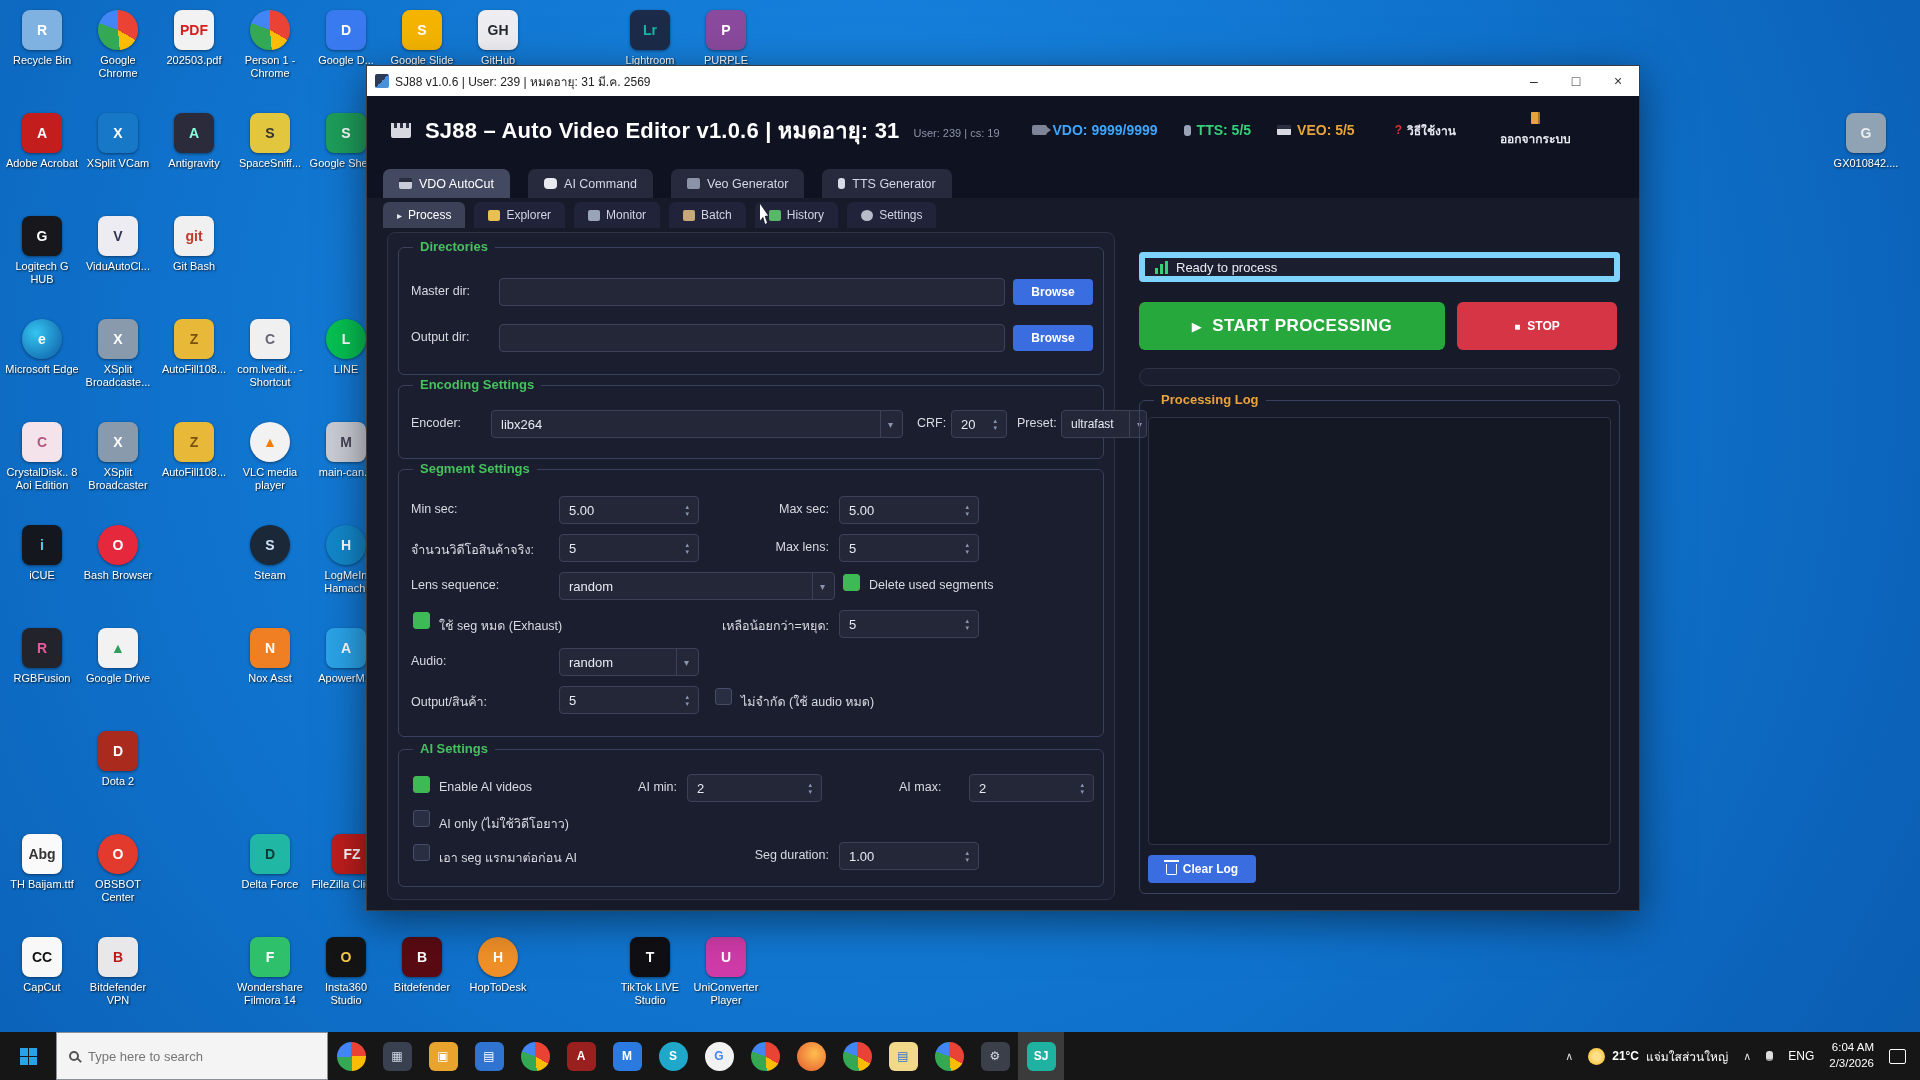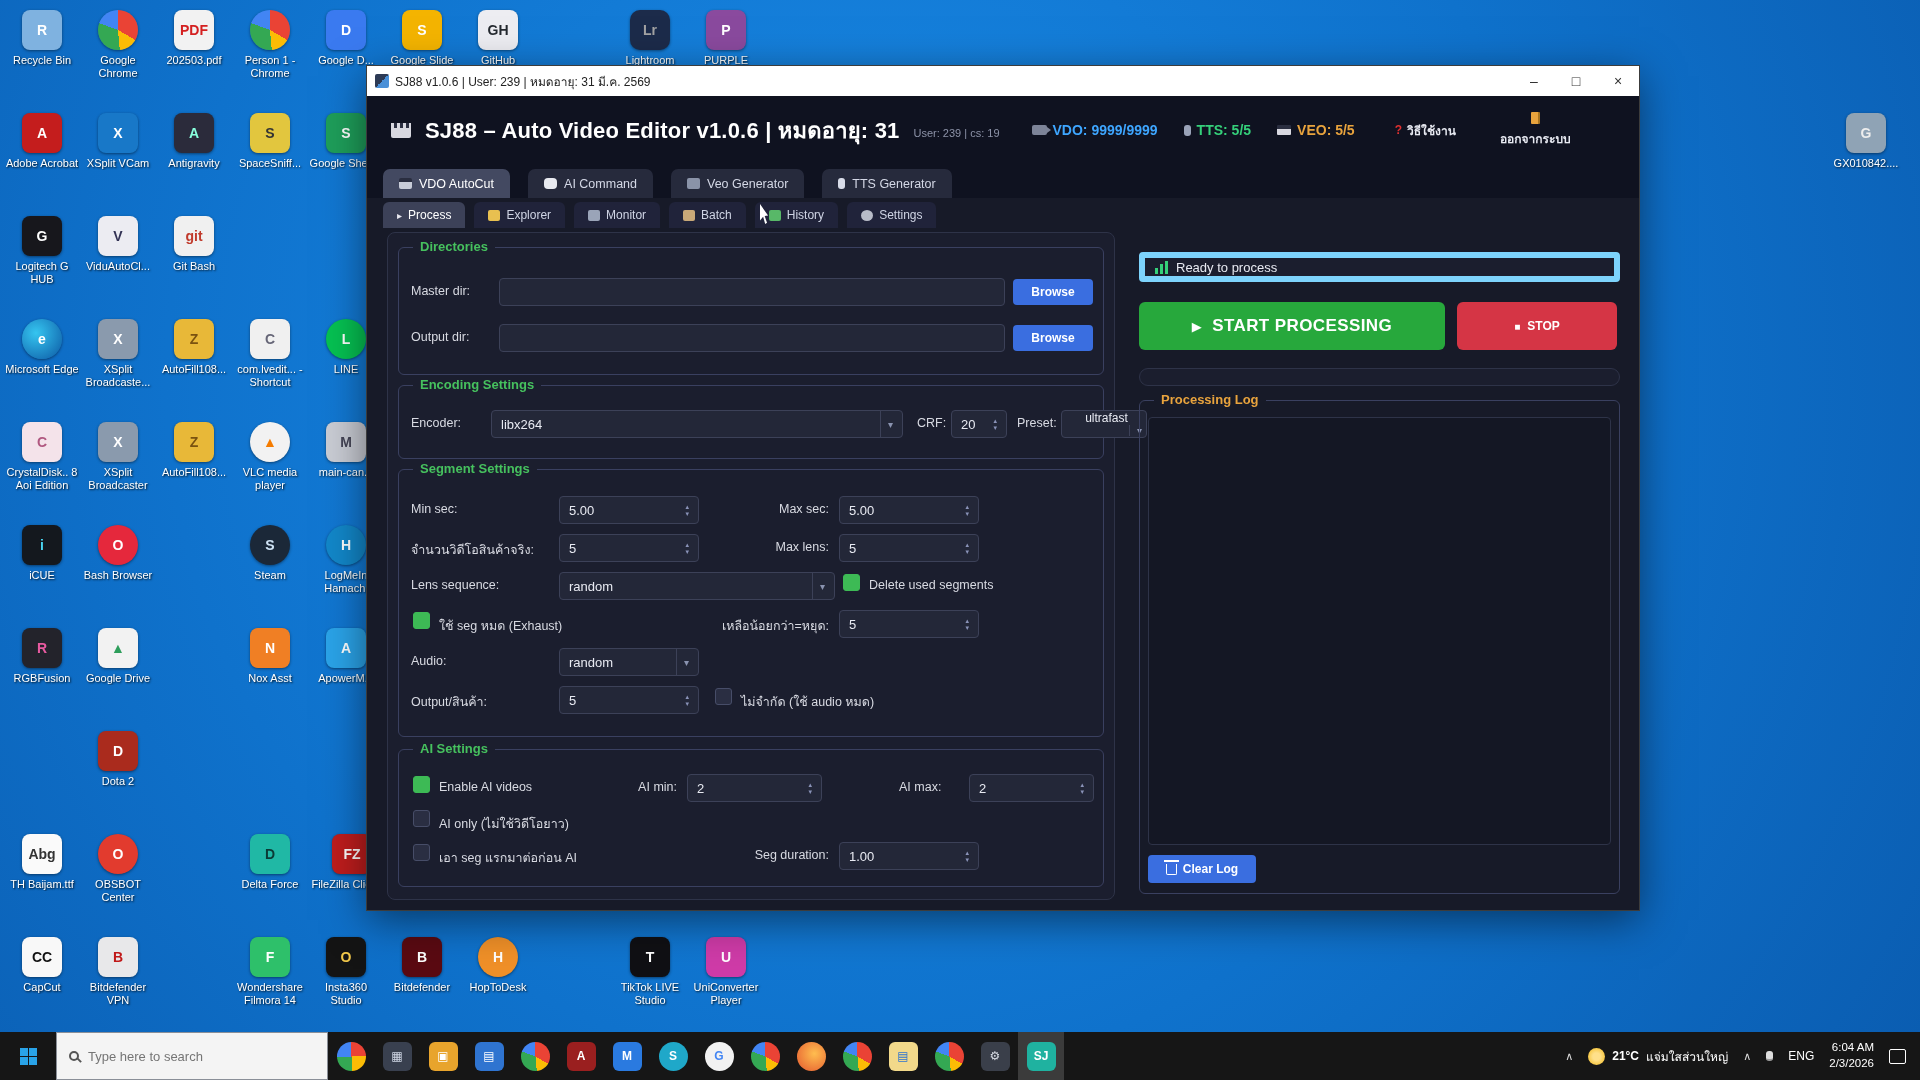--- a/index.html
+++ b/index.html
@@ -170,21 +170,21 @@
       <div class="dtile" style="background: rgb(244, 180, 0); color: rgb(255, 255, 255);">S</div>
       <div class="dlabel">Google Slide</div>
     </div>
 
     <div class="dicon" style="grid-area: 1 / 7;">
       <div class="dtile" style="background: rgb(237, 237, 242); color: rgb(36, 41, 47);">GH</div>
       <div class="dlabel">GitHub</div>
     </div>
 
     <div class="dicon" style="grid-area: 1 / 9;">
-      <div class="dtile" style="background: rgb(28, 43, 74); color: #a3a3a3; border-radius: 10px;">Lr</div>
+      <div class="dtile" style="background: rgb(28, 43, 74); color: #14b8a6;">Lr</div>
       <div class="dlabel">Lightroom</div>
     </div>
 
     <div class="dicon" style="grid-area: 1 / 10;">
       <div class="dtile" style="background: rgb(138, 74, 158); color: rgb(255, 255, 255);">P</div>
       <div class="dlabel">PURPLE</div>
     </div>
 
     <div class="dicon" style="grid-area: 2 / 1;">
       <div class="dtile" style="background: rgb(196, 29, 29); color: rgb(255, 255, 255);">A</div>
@@ -500,21 +500,21 @@
       </div>
       <span class="flabel abs" style="left:518px;top:30px;">CRF:</span>
       <div class="input abs" style="left:552px;top:24px;width:56px;">
         <span>20</span>
         <span class="spb">
             <i>▴</i>
             <i>▾</i>
           </span>
       </div>
       <span class="flabel abs" style="left:618px;top:30px;">Preset:</span>
-      <div class="input dd abs" style="left:662px;top:24px;width:86px;padding-right:4px;flex-direction:column;">
+      <div class="input dd abs" style="left:662px;top:24px;width:86px;padding-right:4px;">
         <span style="font-size:12px;">ultrafast</span>
         <span class="dda">▾</span>
       </div>
     </div>
 
     <div class="gbox" style="top:236px;height:268px;">
       <span class="gtitle">Segment Settings</span>
 
       <span class="flabel abs" style="left:12px;top:32px;">Min sec:</span>
       <div class="input abs" style="left:160px;top:26px;width:140px;">

